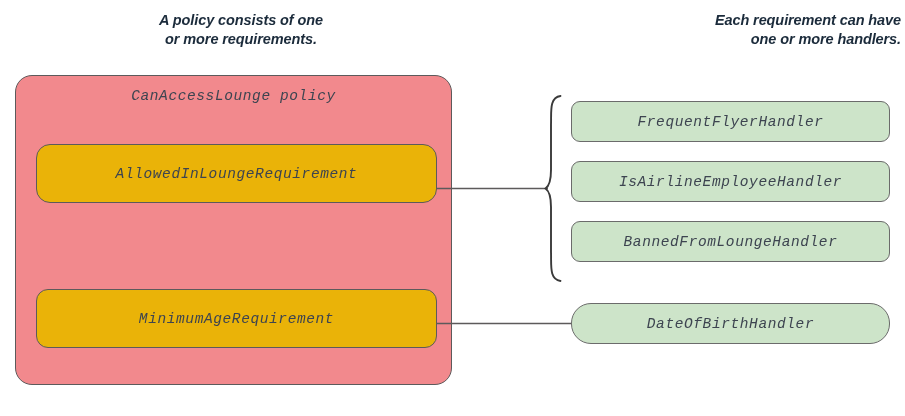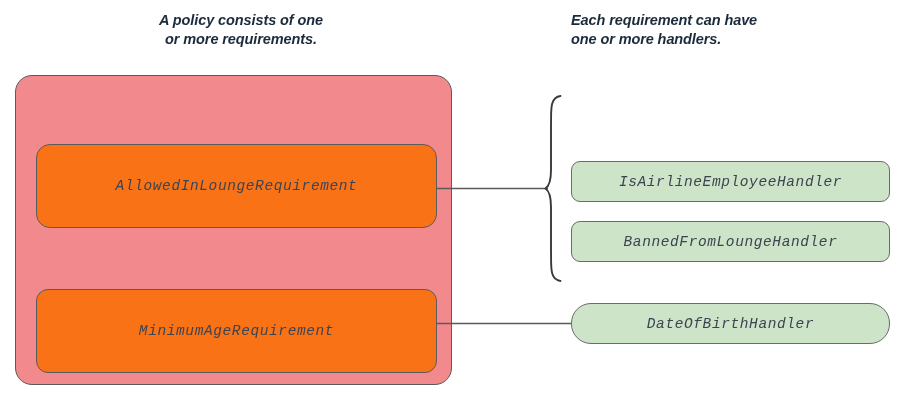--- a/index.html
+++ b/index.html
@@ -33,21 +33,21 @@
   #caption-left {
     left: 96px;
     top: 11px;
     width: 290px;
     text-align: center;
   }
   #caption-right {
     left: 571px;
     top: 11px;
     width: 330px;
-    text-align: left;
+    text-align: right;
   }
 
   
   #policy-box {
     position: absolute;
     left: 15px;
     top: 75px;
     width: 437px;
     height: 310px;
     box-sizing: border-box;
@@ -66,23 +66,23 @@
     letter-spacing: 0.6px;
     color: #3d4450;
     white-space: nowrap;
   }
 
   
   .requirement-box {
     position: absolute;
     left: 36px;
     width: 401px;
-    height: 84px;
+    height: 59px;
     box-sizing: border-box;
-    background: #f97316;
+    background: #eab308;
     border: 1.6px solid #5d5a5b;
     border-radius: 14px;
     display: flex;
     align-items: center;
     justify-content: center;
   }
   #requirement-box-0 { top: 144px; }
   #requirement-box-1 { top: 289px; border-radius: 12px; }
   .requirement-label {
     font-family: "Liberation Mono", monospace;
@@ -134,29 +134,33 @@
 <div id="canvas">
 
   <div class="caption" id="caption-left">A policy consists of one
 or more requirements.</div>
 
   <div class="caption" id="caption-right">Each requirement can have
 one or more handlers.</div>
 
   <div id="policy-box"></div>
 
+  <div id="policy-title">CanAccessLounge policy</div>
 
   <div class="requirement-box" id="requirement-box-0">
     <span class="requirement-label">AllowedInLoungeRequirement</span>
   </div>
 
   <div class="requirement-box" id="requirement-box-1">
     <span class="requirement-label">MinimumAgeRequirement</span>
   </div>
 
+  <div class="handler-box" id="handler-box-0">
+    <span class="handler-label">FrequentFlyerHandler</span>
+  </div>
 
   <div class="handler-box" id="handler-box-1">
     <span class="handler-label">IsAirlineEmployeeHandler</span>
   </div>
 
   <div class="handler-box" id="handler-box-2">
     <span class="handler-label">BannedFromLoungeHandler</span>
   </div>
 
   <div class="handler-box" id="handler-box-3">

